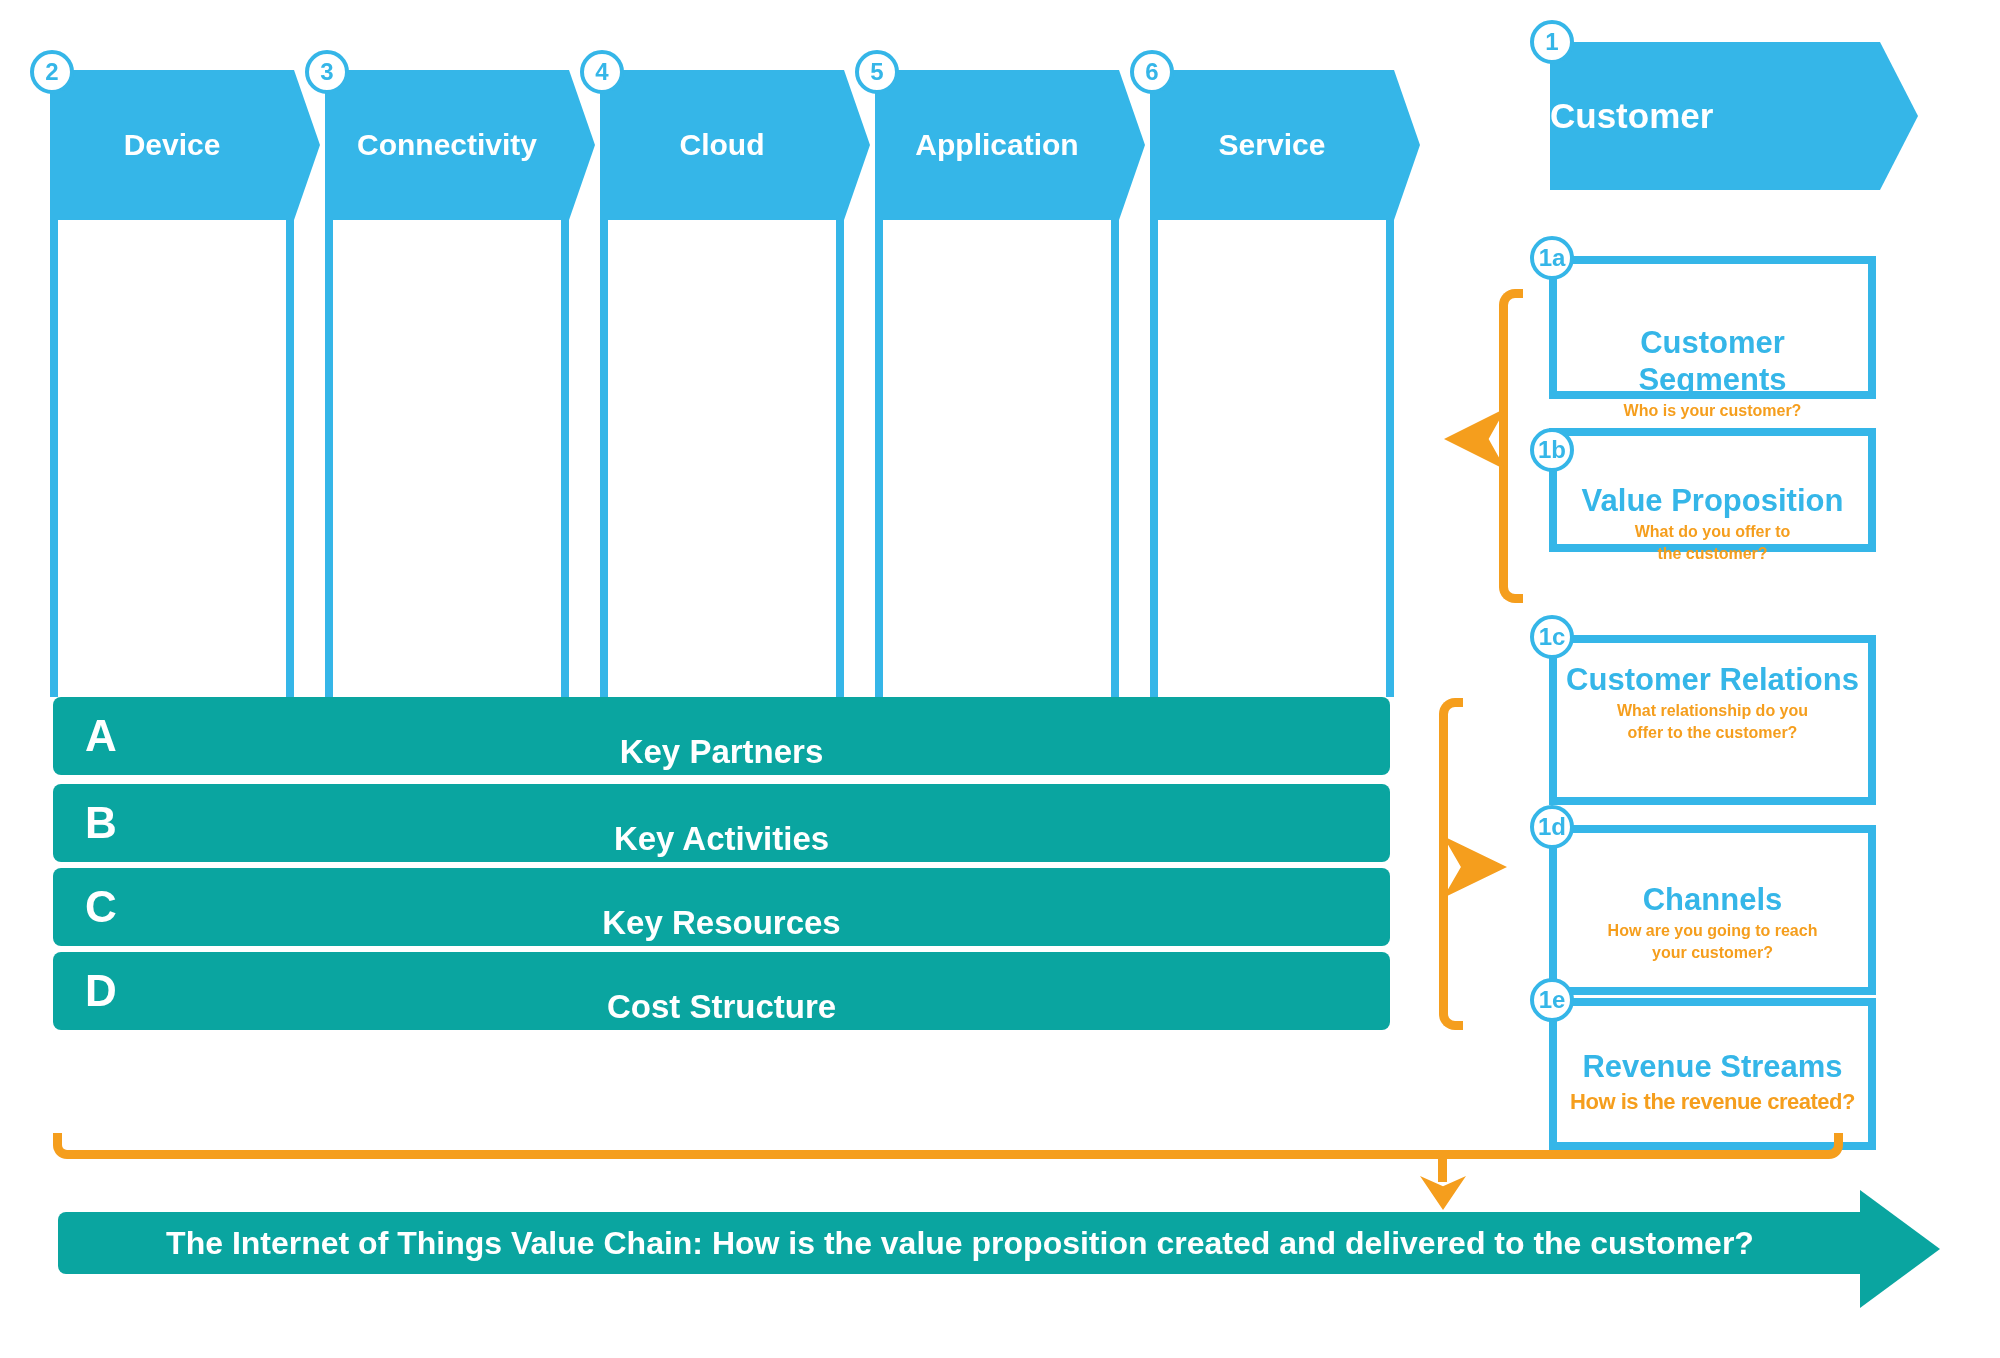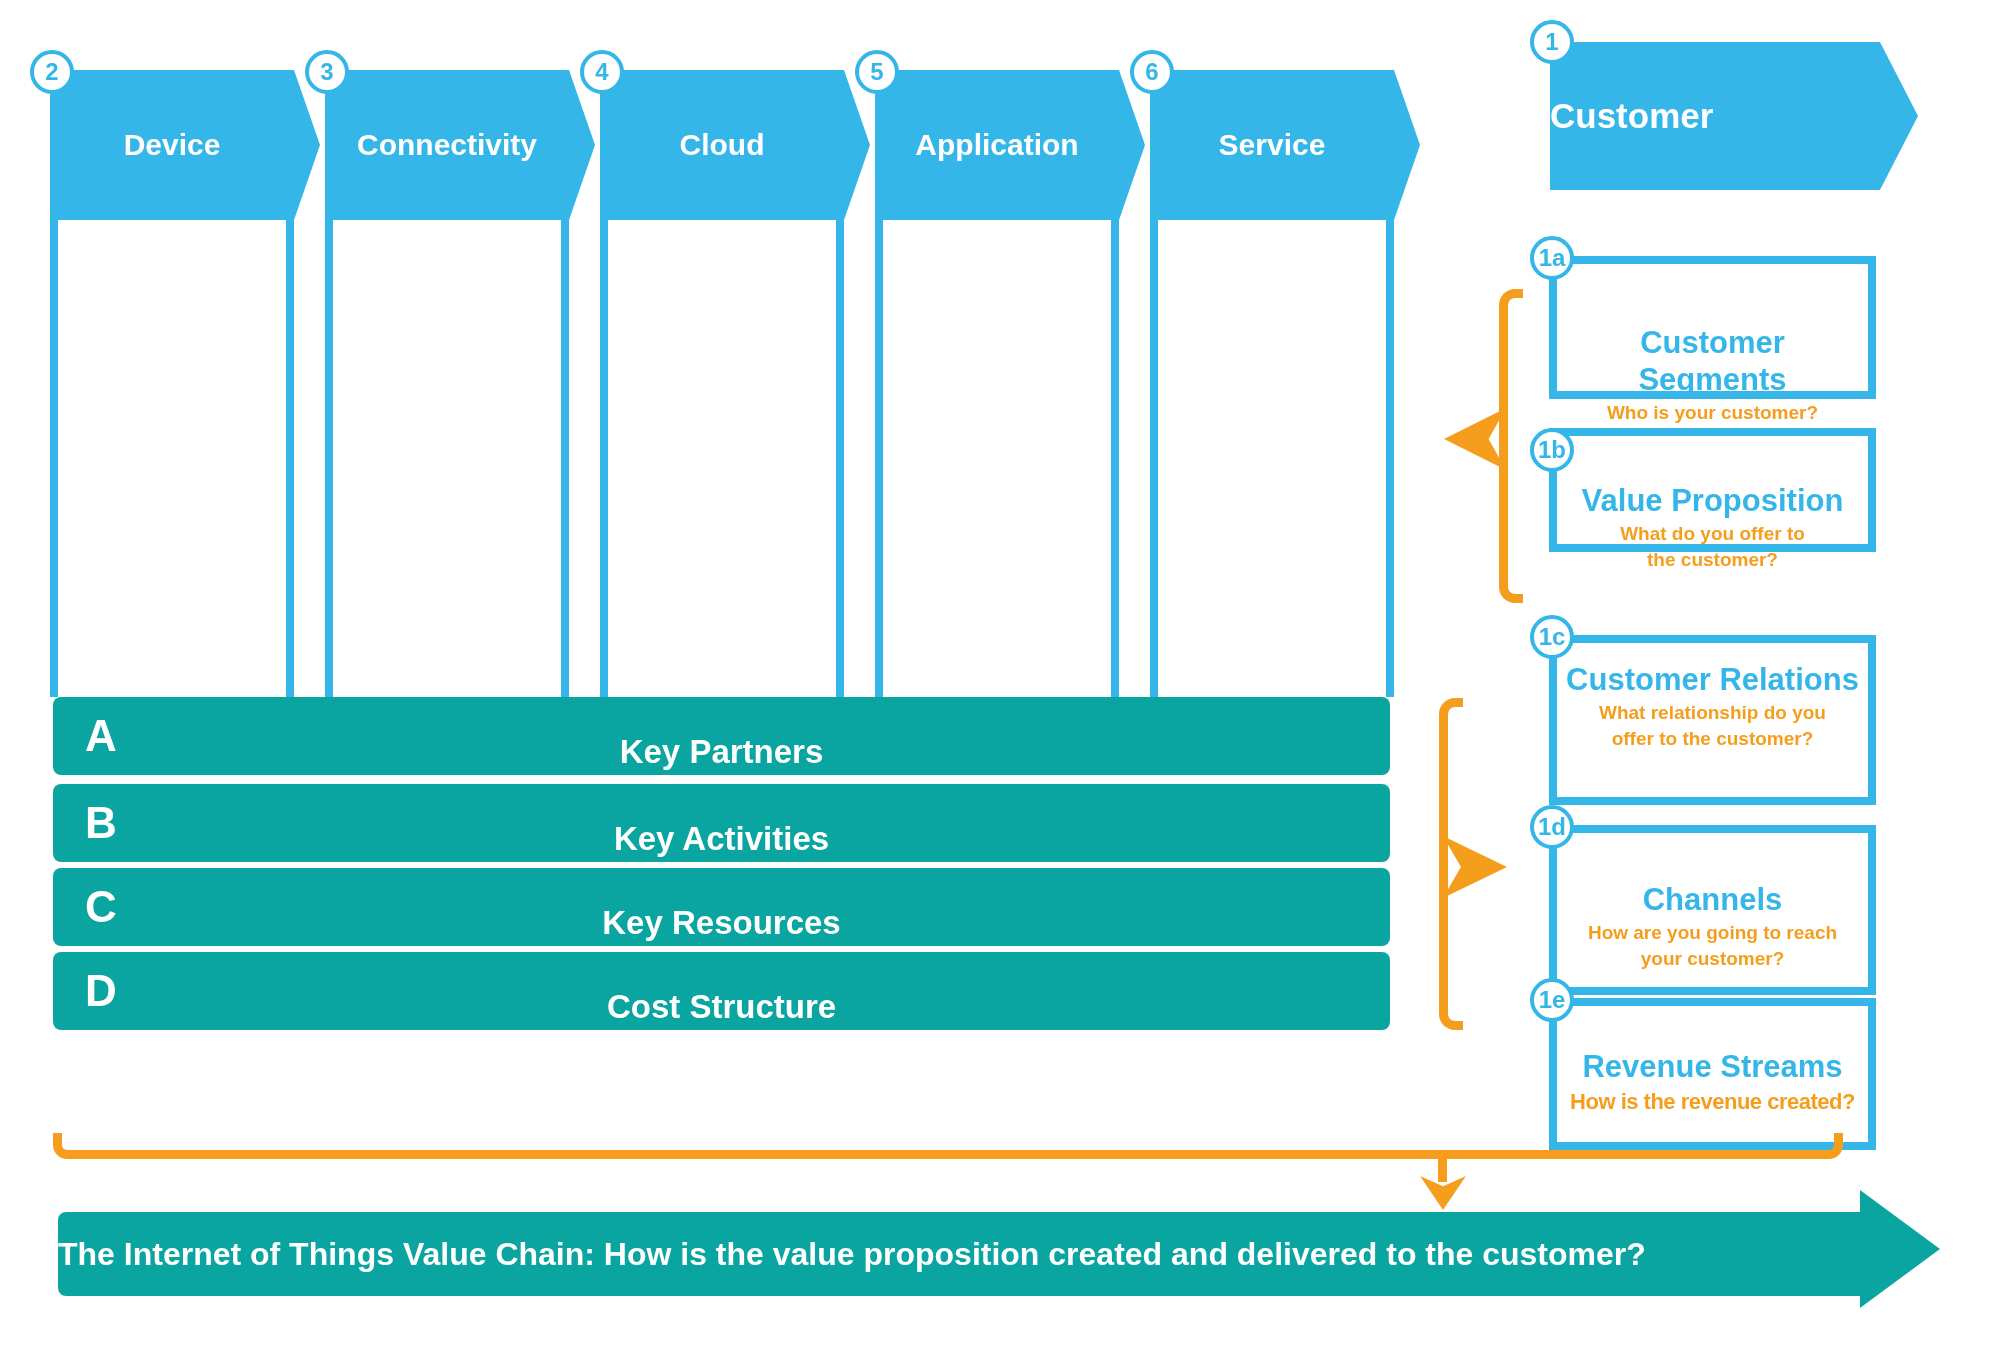--- a/index.html
+++ b/index.html
@@ -45,37 +45,37 @@
   }
   .row-bar .label{
     width:100%;text-align:center;line-height:78px;font-size:33px;font-weight:bold;margin-top:16px;
   }
   
   .ibox{
     position:absolute;left:1549px;width:327px;background:#ffffff;
     border:8px solid #35B6E8;box-sizing:border-box;text-align:center;z-index:2;
   }
   .ibox .t{color:#35B6E8;font-size:31px;font-weight:bold;line-height:1.2;margin:0 8px;}
-  .ibox .s{color:#F59E1D;font-size:19px;font-weight:bold;line-height:1.35;margin:2px 6px 0 6px;white-space:pre-line;}
+  .ibox .s{color:#F59E1D;font-size:16px;font-weight:bold;line-height:1.35;margin:2px 6px 0 6px;white-space:pre-line;}
   
   .bracket-open-right{
     position:absolute;box-sizing:border-box;
     border-left:9px solid #F59E1D;border-top:9px solid #F59E1D;border-bottom:9px solid #F59E1D;
     border-radius:16px 0 0 16px;width:24px;z-index:3;
   }
   .tri{position:absolute;background:#F59E1D;z-index:4;}
   .bottom-bracket{
     position:absolute;left:53px;top:1133px;width:1790px;height:26px;box-sizing:border-box;
     border-left:9px solid #F59E1D;border-right:9px solid #F59E1D;border-bottom:9px solid #F59E1D;
     border-radius:0 0 14px 14px;z-index:3;
   }
   
   .banner{
-    position:absolute;left:58px;top:1212px;width:1804px;height:84px;background:#0AA5A0;
-    border-radius:8px 0 0 8px;color:#ffffff;display:flex;align-items:center;justify-content:flex-start;
+    position:absolute;left:58px;top:1212px;width:1804px;height:62px;background:#0AA5A0;
+    border-radius:8px 0 0 8px;color:#ffffff;display:flex;align-items:center;justify-content:center;
     font-size:32px;font-weight:bold;z-index:2;
   }
   .banner-head{
     position:absolute;left:1860px;top:1190px;width:80px;height:118px;background:#0AA5A0;
     clip-path:polygon(0 0,100% 50%,0 100%);z-index:2;
   }
 </style>
 </head>
 <body>
 

